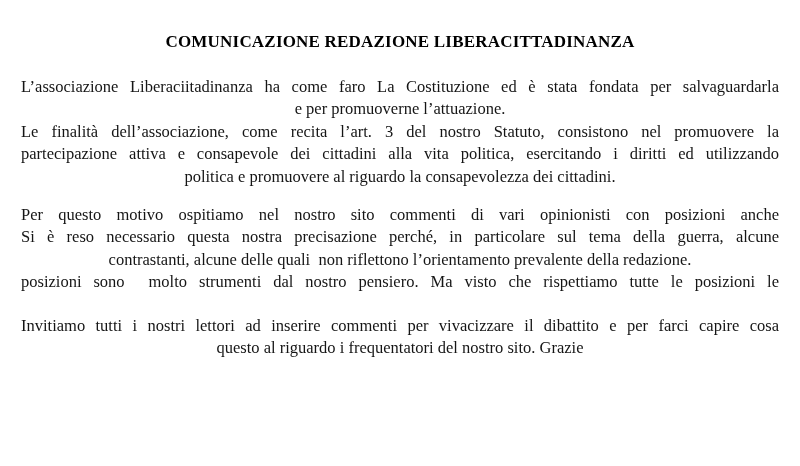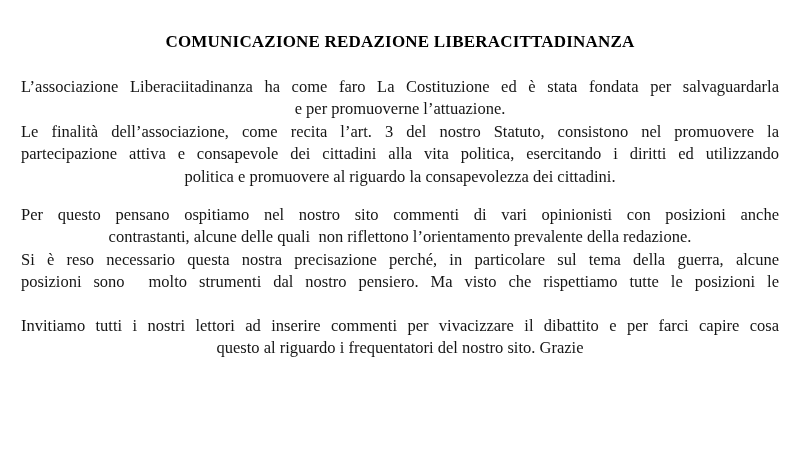--- a/index.html
+++ b/index.html
@@ -49,23 +49,23 @@
   <h1 class="title">COMUNICAZIONE REDAZIONE LIBERACITTADINANZA</h1>
   <div class="doc-body">
       <div class="block">
         <div class="line jl">L’associazione Liberaciitadinanza ha come faro La Costituzione ed è stata fondata per salvaguardarla</div>
         <div class="line">e per promuoverne l’attuazione.</div>
         <div class="line jl">Le finalità dell’associazione, come recita l’art. 3 del nostro Statuto, consistono nel promuovere la</div>
         <div class="line jl">partecipazione attiva e consapevole dei cittadini alla vita politica, esercitando i diritti ed utilizzando</div>
         <div class="line">politica e promuovere al riguardo la consapevolezza dei cittadini.</div>
       </div>
       <div class="block">
-        <div class="line jl">Per questo pensano ospitiamo nel nostro sito commenti di vari opinionisti con posizioni anche</div>
+        <div class="line jl">Per questo motivo ospitiamo nel nostro sito commenti di vari opinionisti con posizioni anche</div>
+        <div class="line jl">Si è reso necessario questa nostra precisazione perché, in particolare sul tema della guerra, alcune</div>
         <div class="line">contrastanti, alcune delle quali  non riflettono l’orientamento prevalente della redazione.</div>
-        <div class="line jl">Si è reso necessario questa nostra precisazione perché, in particolare sul tema della guerra, alcune</div>
         <div class="line jl">posizioni sono  molto strumenti dal nostro pensiero. Ma visto che rispettiamo tutte le posizioni le</div>
       </div>
       <div class="block">
         <div class="line jl">Invitiamo tutti i nostri lettori ad inserire commenti per vivacizzare il dibattito e per farci capire cosa</div>
         <div class="line">questo al riguardo i frequentatori del nostro sito. Grazie</div>
       </div>
     </div>
 </div>
 
 </body></html>

